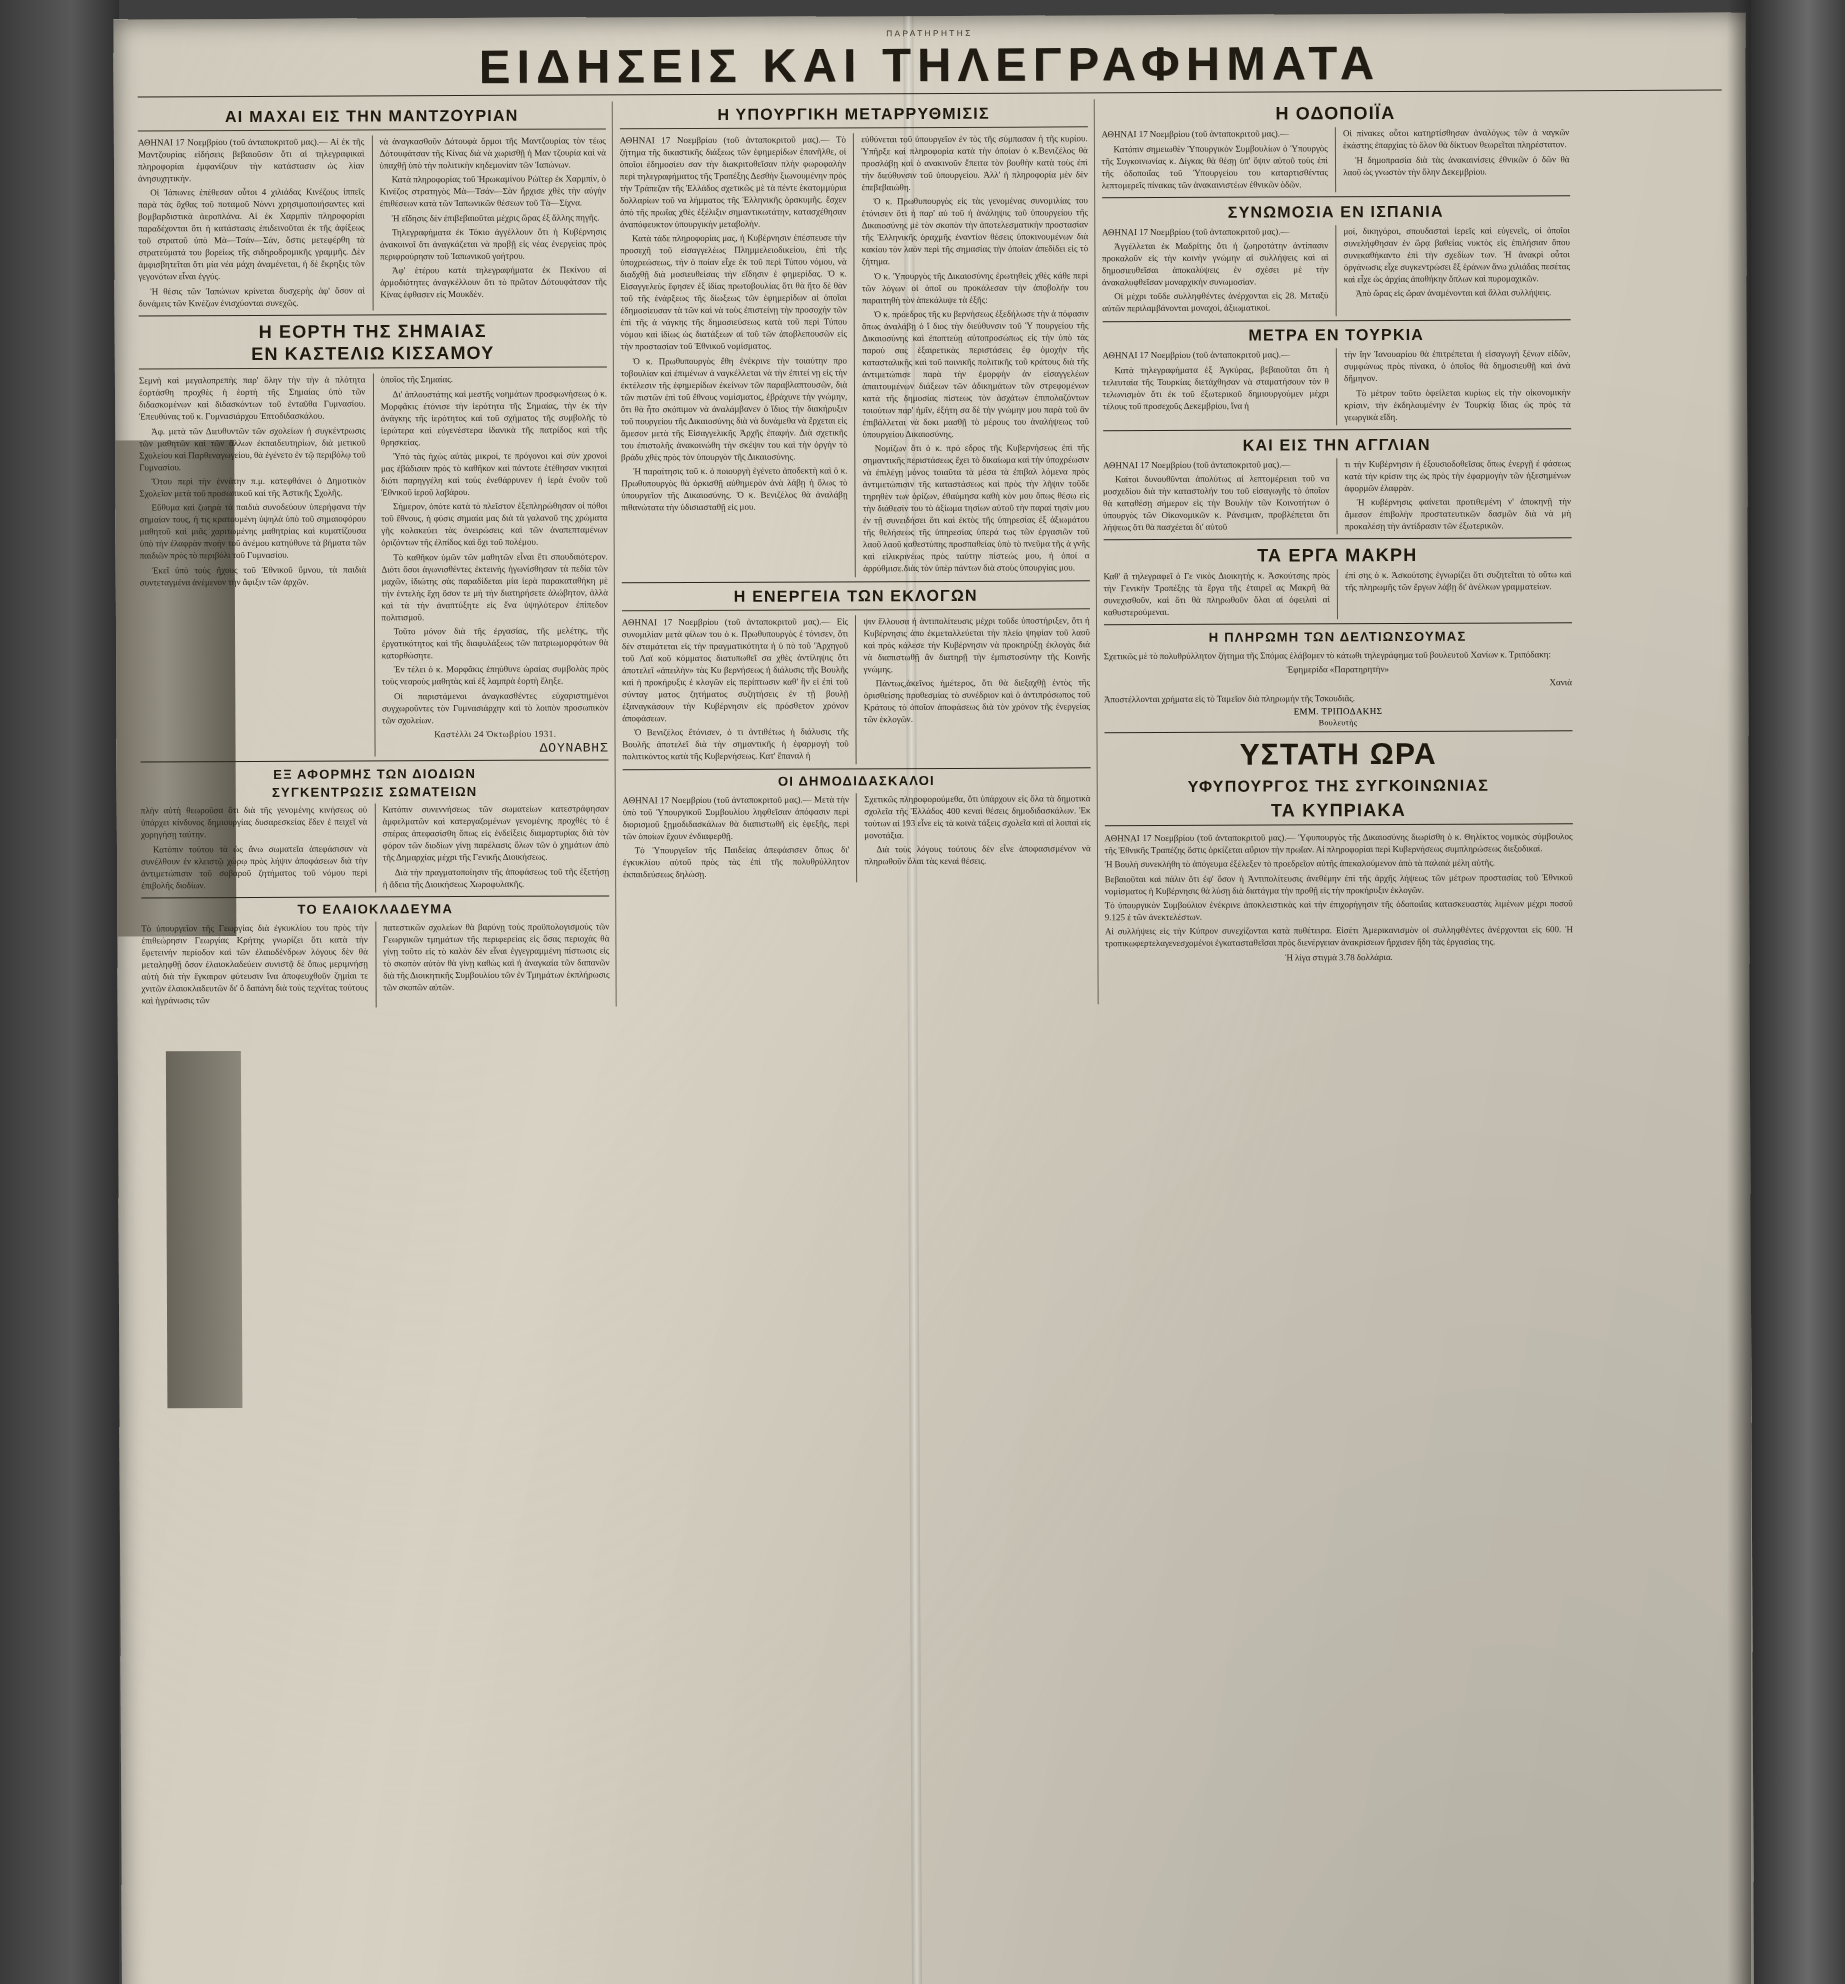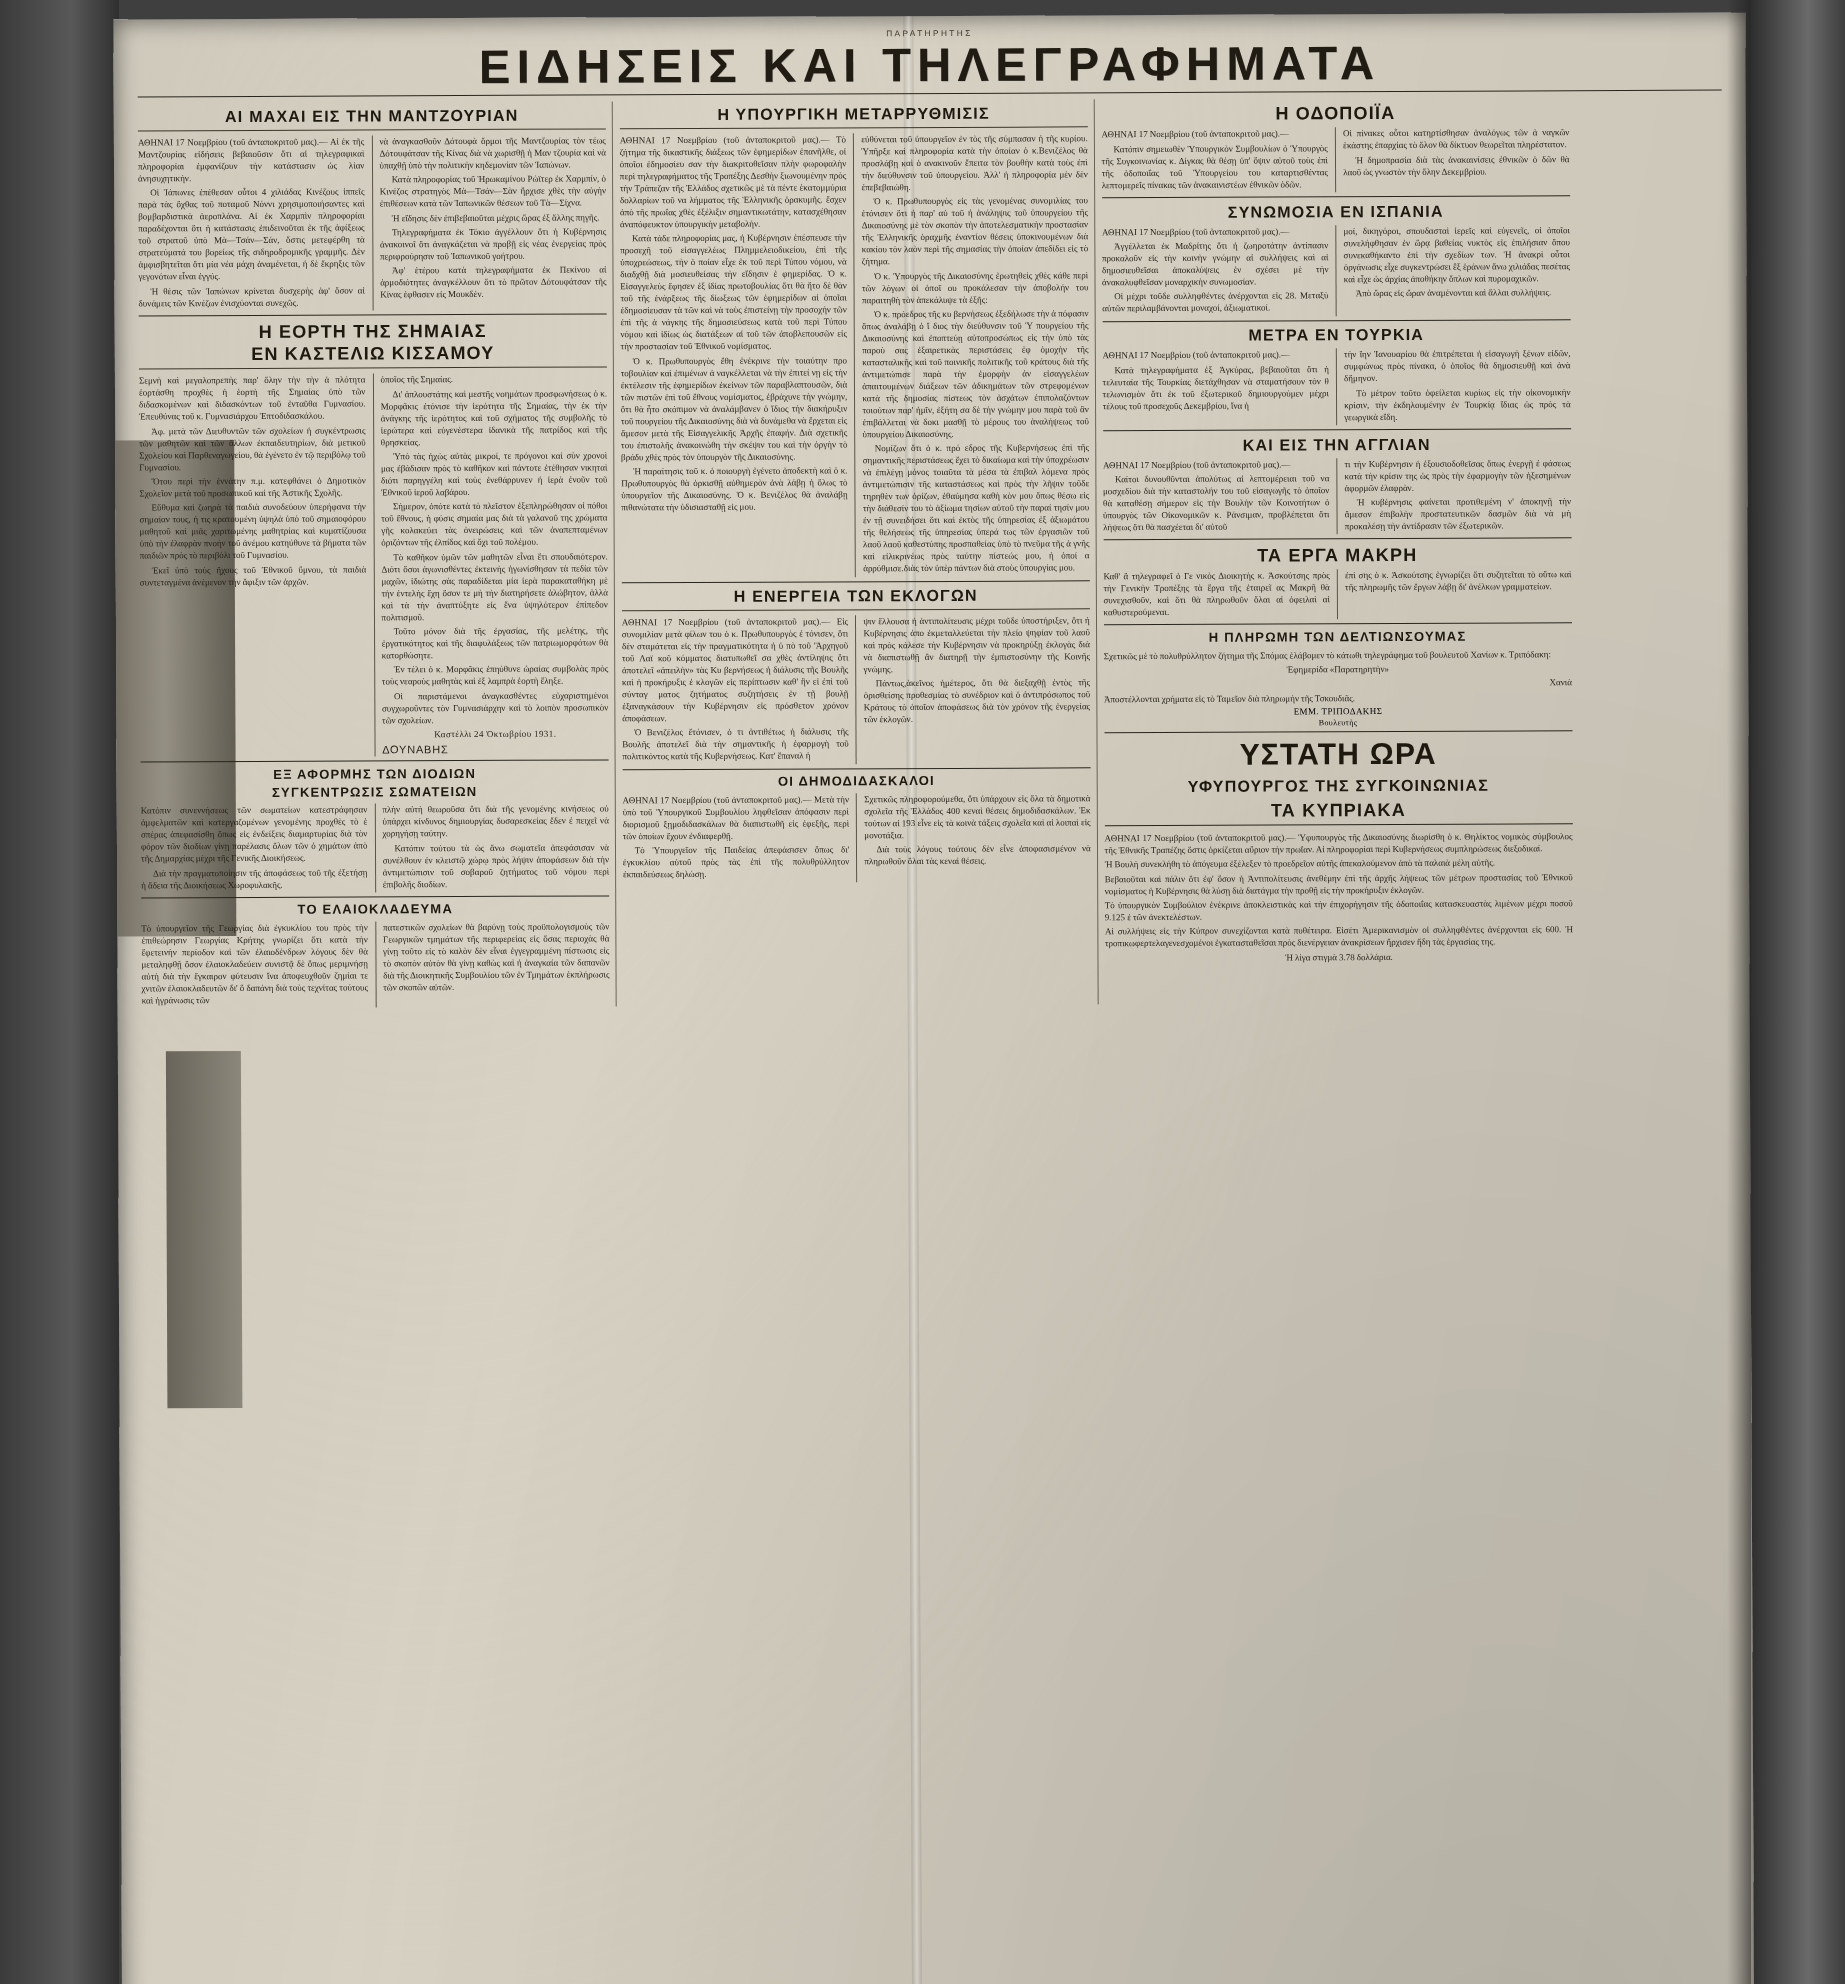--- a/index.html
+++ b/index.html
@@ -93,22 +93,22 @@
     word-spacing:-0.2px;
   }
   .body p{margin:0 0 2.4px 0;text-indent:12px;}
   .body p.noind{text-indent:0;}
   .sub2{display:flex;}
   .sub2 > div{width:50%;}
   .sub2 > div:first-child{padding-right:7.1px;border-right:0.4px solid #5a5443;}
   .sub2 > div:last-child{padding-left:7.1px;}
 
   .sign{
-    text-align:left;font-family:Liberation Sans, sans-serif;
-    font-size:11px;letter-spacing:0.8px;margin:2.4px 0 1.6px 0;color:#241f15;
+    text-align:right;font-family:Liberation Mono, monospace;
+    font-size:13px;letter-spacing:0.8px;margin:2.4px 0 1.6px 0;color:#241f15;
   }
   .center-small{text-align:center;font-size:9px;letter-spacing:0.4px;margin:1.6px 0;}
 
   .blotch{
     position:absolute;left:0;top:421px;width:119px;height:496px;
     background:linear-gradient(90deg,#6f6a5d,#8d897c 40%,#575247);
     opacity:.9;
   }
   .blotch2{
     position:absolute;left:48px;top:1032px;width:75px;height:357px;
@@ -186,26 +186,26 @@
               <div class="sign">ΔΟΥΝΑΒΗΣ</div>
             </div>
           </div>
 
           <div class="rule thin"></div>
 
           <h2 class="sec h-sm">ΕΞ ΑΦΟΡΜΗΣ ΤΩΝ ΔΙΟΔΙΩΝ</h2>
           <h2 class="sec h-sm" style="margin-top:-0.8px">ΣΥΓΚΕΝΤΡΩΣΙΣ ΣΩΜΑΤΕΙΩΝ</h2>
           <div class="sub2">
             <div class="body">
+              <p class="noind">πλὴν αὐτὴ θεωροῦσα ὅτι διὰ τῆς γενομένης κινήσεως οὐ ὑπάρχει κίνδυνος δημιουργίας δυσαρεσκείας ἔδεν ἐ πειχεῖ νὰ χορηγήσῃ ταύτην.</p>
+              <p>Κατόπιν τούτου τὰ ὡς ἄνω σωματεῖα ἀπεφάσισαν νὰ συνέλθουν ἐν κλειστῷ χώρῳ πρὸς λήψιν ἀποφάσεων διὰ τὴν ἀντιμετώπισιν τοῦ σοβαροῦ ζητήματος τοῦ νόμου περὶ ἐπιβολῆς διοδίων.</p>
+            </div>
+            <div class="body">
               <p class="noind">Κατόπιν συνεννήσεως τῶν σωματείων κατεστράφησαν ἀμφελματῶν καὶ κατεργαζομένων γενομένης προχθὲς τὸ ἑ σπέρας ἀπεφασίσθη ὅπως εἰς ἐνδείξεις διαμαρτυρίας διὰ τὸν φόρον τῶν διοδίων γίνῃ παρέλασις ὅλων τῶν ὀ χημάτων ἀπὸ τῆς Δημαρχίας μέχρι τῆς Γενικῆς Διοικήσεως.</p>
               <p>Διὰ τὴν πραγματοποίησιν τῆς ἀποφάσεως τοῦ τῆς ἐξετήσῃ ἡ ἄδεια τῆς Διοικήσεως Χωροφυλακῆς.</p>
-            </div>
-            <div class="body">
-              <p class="noind">πλὴν αὐτὴ θεωροῦσα ὅτι διὰ τῆς γενομένης κινήσεως οὐ ὑπάρχει κίνδυνος δημιουργίας δυσαρεσκείας ἔδεν ἐ πειχεῖ νὰ χορηγήσῃ ταύτην.</p>
-              <p>Κατόπιν τούτου τὰ ὡς ἄνω σωματεῖα ἀπεφάσισαν νὰ συνέλθουν ἐν κλειστῷ χώρῳ πρὸς λήψιν ἀποφάσεων διὰ τὴν ἀντιμετώπισιν τοῦ σοβαροῦ ζητήματος τοῦ νόμου περὶ ἐπιβολῆς διοδίων.</p>
             </div>
           </div>
 
           <div class="rule thin"></div>
 
           <h2 class="sec h-sm">ΤΟ ΕΛΑΙΟΚΛΑΔΕΥΜΑ</h2>
           <div class="sub2">
             <div class="body">
               <p class="noind">Τὸ ὑπουργεῖον τῆς Γεωργίας διὰ ἐγκυκλίου του πρὸς τὴν ἐπιθεώρησιν Γεωργίας Κρήτης γνωρίζει ὅτι κατὰ τὴν ἔφετεινὴν περίοδον καὶ τῶν ἐλαιοδένδρων λόγους δὲν θὰ μεταληφθῇ ὅσον ἐλαιοκλαδεύειν συνιστᾷ δὲ ὅπως μεριμνήσῃ αὐτὴ διὰ τὴν ἔγκαιρον φύτευσιν ἵνα ἀποφευχθοῦν ζημίαι τε χνιτῶν ἐλαιοκλαδευτῶν δι' ὃ δαπάνη διὰ τοὺς τεχνίτας τούτους καὶ ἠγράνωσις τῶν</p>
             </div>

